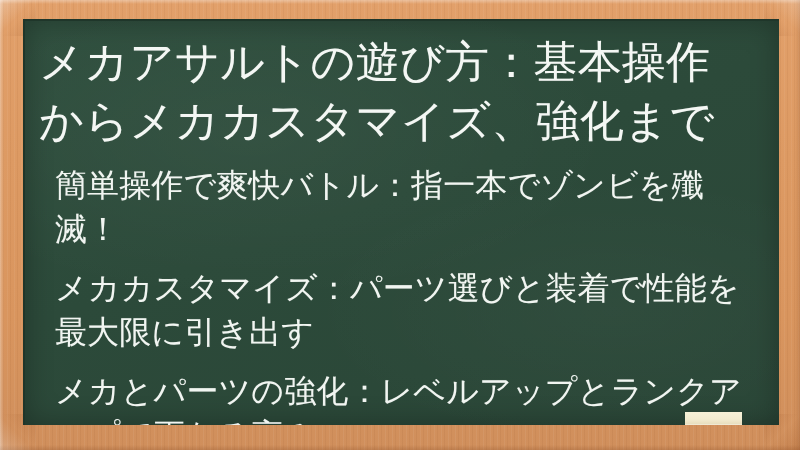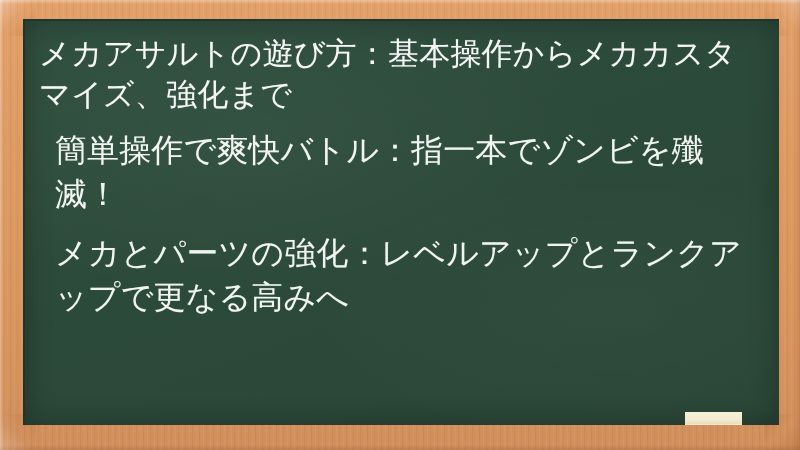--- a/index.html
+++ b/index.html
@@ -88,21 +88,21 @@
   .board-content {
     position: absolute;
     left: 0; top: 0; right: 0; bottom: 0;
     padding: 12px 14px 0 14px;
     box-sizing: border-box;
   }
 
   
   .title {
     color: #f4f7f4;
-    font-size: 31px;
+    font-size: 44px;
     line-height: 1.33;
     font-weight: 400;
     letter-spacing: 0.2px;
     margin: 0 0 6px 0;
     text-shadow: 0 0 1px rgba(255,255,255,0.25);
     max-width: 700px;
   }
 
   
   .bullets {
@@ -148,20 +148,21 @@
   <div class="miter bl"></div>
   <div class="miter br"></div>
 
   <div class="board">
     <div class="board-content">
 
       <h1 class="title">メカアサルトの遊び方：基本操作からメカカスタマイズ、強化まで</h1>
 
       <ul class="bullets">
         <li class="bullet">簡単操作で爽快バトル：指一本でゾンビを殲滅！</li>
+        <li class="bullet">メカカスタマイズ：パーツ選びと装着で性能を最大限に引き出す</li>
         <li class="bullet">メカとパーツの強化：レベルアップとランクアップで更なる高みへ</li>
       </ul>
 
     </div>
 
     <div class="chalk-stick"></div>
   </div>
 
 </div>
 

